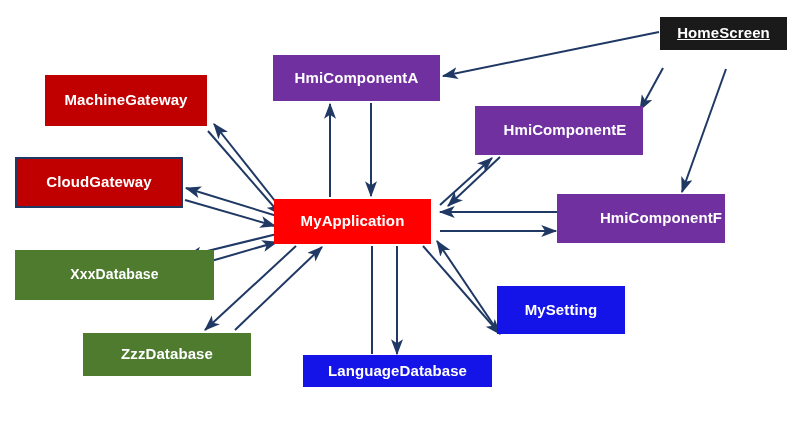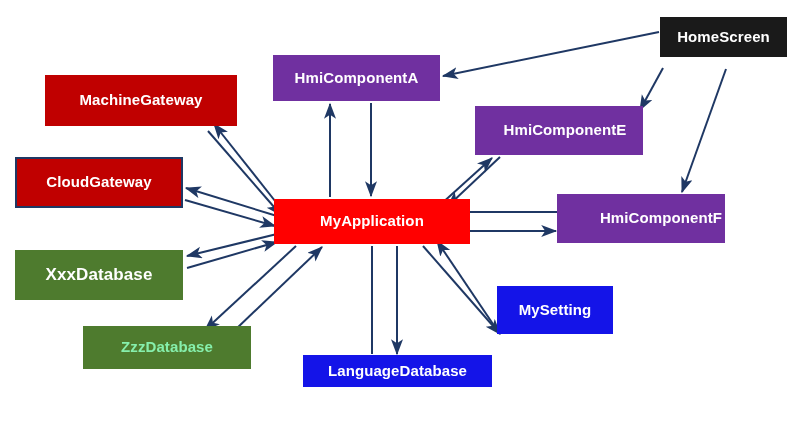--- a/index.html
+++ b/index.html
@@ -57,48 +57,48 @@
         <line x1="663" y1="68" x2="640" y2="110" stroke="#1F3864" stroke-width="2" marker-end="url(#arrow-end)"></line>
         <line x1="726" y1="69" x2="682" y2="192" stroke="#1F3864" stroke-width="2" marker-end="url(#arrow-end)"></line>
         <line x1="423" y1="246" x2="500" y2="334" stroke="#1F3864" stroke-width="2" marker-end="url(#arrow-end)"></line>
         <line x1="497" y1="330" x2="437" y2="241" stroke="#1F3864" stroke-width="2" marker-end="url(#arrow-end)"></line>
         <line x1="397" y1="246" x2="397" y2="354" stroke="#1F3864" stroke-width="2" marker-end="url(#arrow-end)"></line>
         <line x1="372" y1="354" x2="372" y2="246" stroke="#1F3864" stroke-width="2"></line>
       </g>
   </svg>
 
   <div id="node-layer">
-      <div class="node" style="left: 45px; top: 75px; width: 192px; height: 51px; background: rgb(192, 0, 0); color: rgb(255, 255, 255); font-size: 15px;">
+      <div class="node" style="left: 45px; top: 75px; width: 162px; height: 51px; background: rgb(192, 0, 0); color: rgb(255, 255, 255); font-size: 15px;">
         <span>MachineGateway</span>
       </div>
       <div class="node bordered" style="left: 15px; top: 157px; width: 168px; height: 51px; background: rgb(192, 0, 0); color: rgb(255, 255, 255); font-size: 15px;">
         <span>CloudGateway</span>
       </div>
-      <div class="node" style="left: 15px; top: 250px; width: 168px; height: 50px; background: rgb(78, 123, 46); color: rgb(255, 255, 255); font-size: 17px;">
+      <div class="node" style="left: 15px; top: 250px; width: 199px; height: 50px; background: rgb(78, 123, 46); color: rgb(255, 255, 255); font-size: 14px;">
         <span>XxxDatabase</span>
       </div>
-      <div class="node" style="left: 83px; top: 326px; width: 168px; height: 43px; background: rgb(78, 123, 46); color: #86efac; font-size: 15px;">
+      <div class="node" style="left: 83px; top: 333px; width: 168px; height: 43px; background: rgb(78, 123, 46); color: #ffffff; font-size: 15px;">
         <span>ZzzDatabase</span>
       </div>
-      <div class="node" style="left: 274px; top: 199px; width: 196px; height: 45px; background: rgb(255, 0, 0); color: rgb(255, 255, 255); font-size: 15px;">
+      <div class="node" style="left: 274px; top: 199px; width: 157px; height: 45px; background: rgb(255, 0, 0); color: rgb(255, 255, 255); font-size: 15px;">
         <span>MyApplication</span>
       </div>
       <div class="node" style="left: 273px; top: 55px; width: 167px; height: 46px; background: rgb(112, 48, 160); color: rgb(255, 255, 255); font-size: 15px; text-align: center;">
         <span>HmiComponentA</span>
       </div>
       <div class="node" style="left: 475px; top: 106px; width: 168px; height: 49px; background: rgb(112, 48, 160); color: rgb(255, 255, 255); font-size: 15px; padding-left: 12px;">
         <span>HmiComponentE</span>
       </div>
       <div class="node" style="left: 557px; top: 194px; width: 168px; height: 49px; background: rgb(112, 48, 160); color: rgb(255, 255, 255); font-size: 15px; padding-left: 40px;">
         <span>HmiComponentF</span>
       </div>
-      <div class="node" style="left: 660px; top: 17px; width: 127px; height: 40px; background: rgb(26, 26, 26); color: rgb(255, 255, 255); font-size: 15px;">
+      <div class="node" style="left: 660px; top: 17px; width: 127px; height: 33px; background: rgb(26, 26, 26); color: rgb(255, 255, 255); font-size: 15px; text-decoration: underline;">
         <span>HomeScreen</span>
       </div>
-      <div class="node" style="left: 497px; top: 286px; width: 116px; height: 48px; background: rgb(20, 20, 232); color: rgb(255, 255, 255); font-size: 15px;">
+      <div class="node" style="left: 497px; top: 286px; width: 128px; height: 48px; background: rgb(20, 20, 232); color: rgb(255, 255, 255); font-size: 15px;">
         <span>MySetting</span>
       </div>
       <div class="node" style="left: 303px; top: 355px; width: 189px; height: 32px; background: rgb(20, 20, 232); color: rgb(255, 255, 255); font-size: 15px;">
         <span>LanguageDatabase</span>
       </div>
     </div>
 
 </div>
 
 </body></html>

